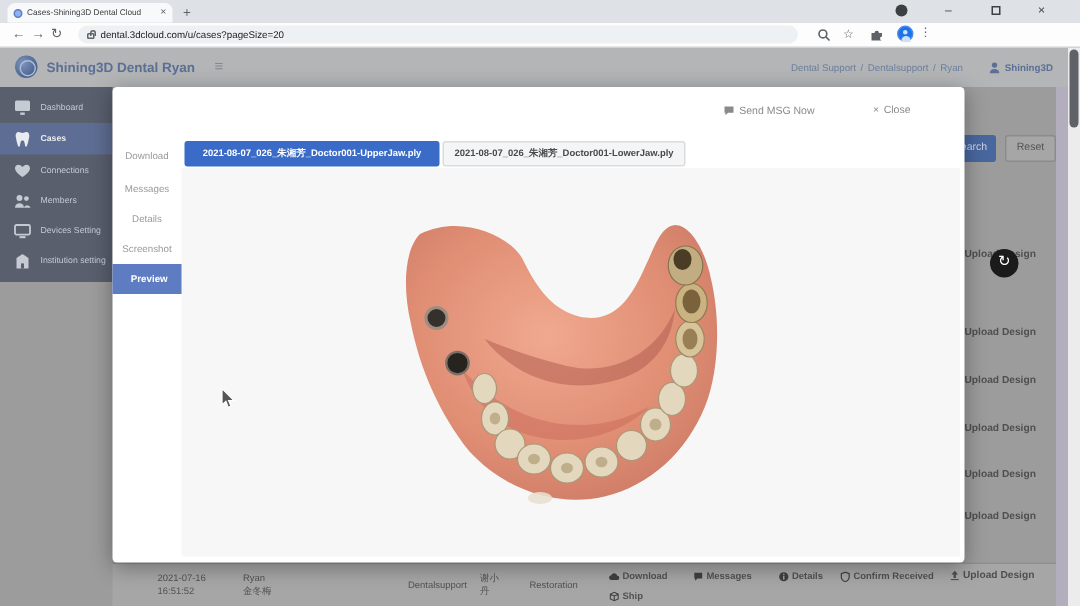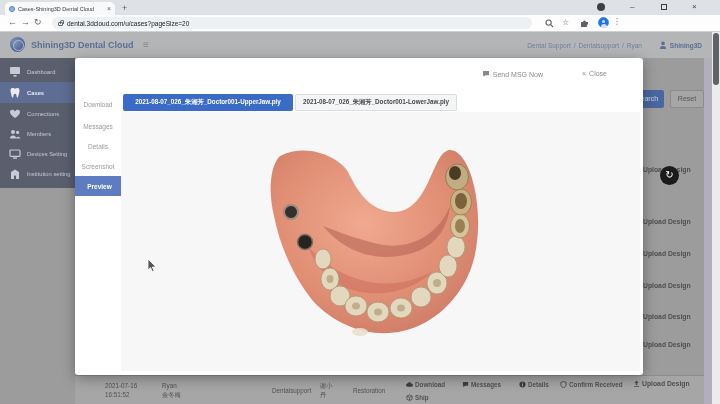--- a/index.html
+++ b/index.html
@@ -113,21 +113,21 @@
   </svg>
   <span class="abs tb-ic" style="left:562px;">☆</span>
   <svg class="abs" style="left:580px; top:19px;" width="9" height="9" viewBox="0 0 9 9">
     <path d="M1,3 h2 a1.3,1.3 0 1 1 3,0 h2 v2.4 a1.3,1.3 0 1 0 0,2.6 V8 H1 Z" fill="#5f6368"></path>
   </svg>
   <span class="abs avatar"></span>
   <span class="abs tb-ic" style="left:613px; top:17px;">⋮</span>
 
   <div class="abs apphdr"></div>
   <span class="abs logo"></span>
-  <span class="abs app-title">Shining3D Dental Cloud</span>
+  <span class="abs app-title">Shining3D Dental Ryan</span>
   <span class="abs hamburger">≡</span>
   <div class="abs crumbs">
     <span>Dental Support</span>
     <span>/</span>
     <span>Dentalsupport</span>
     <span>/</span>
     <span>Ryan</span>
   </div>
   <div class="abs account">
     <svg width="8" height="8" viewBox="0 0 8 8">

